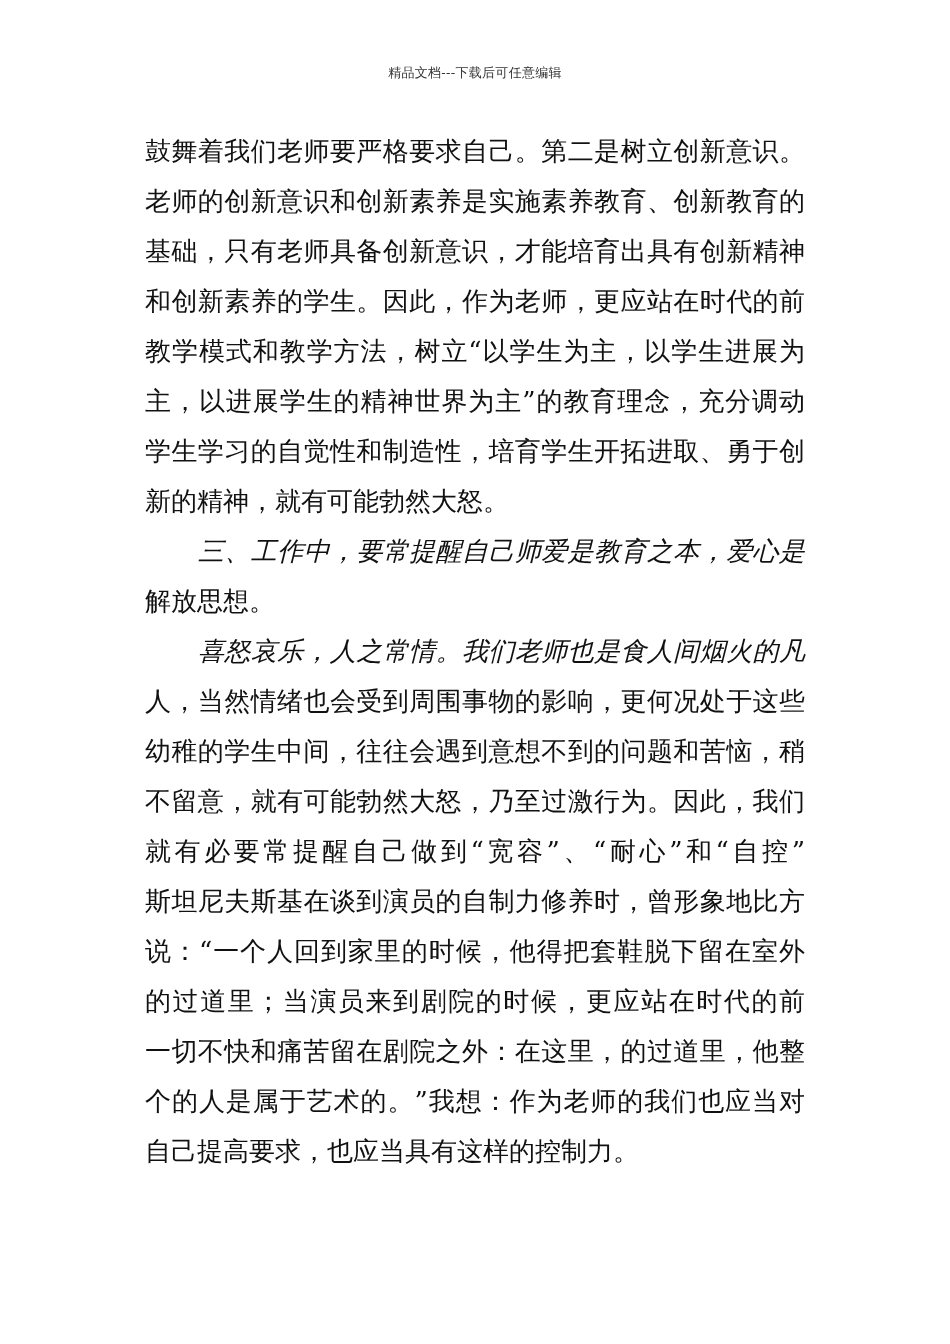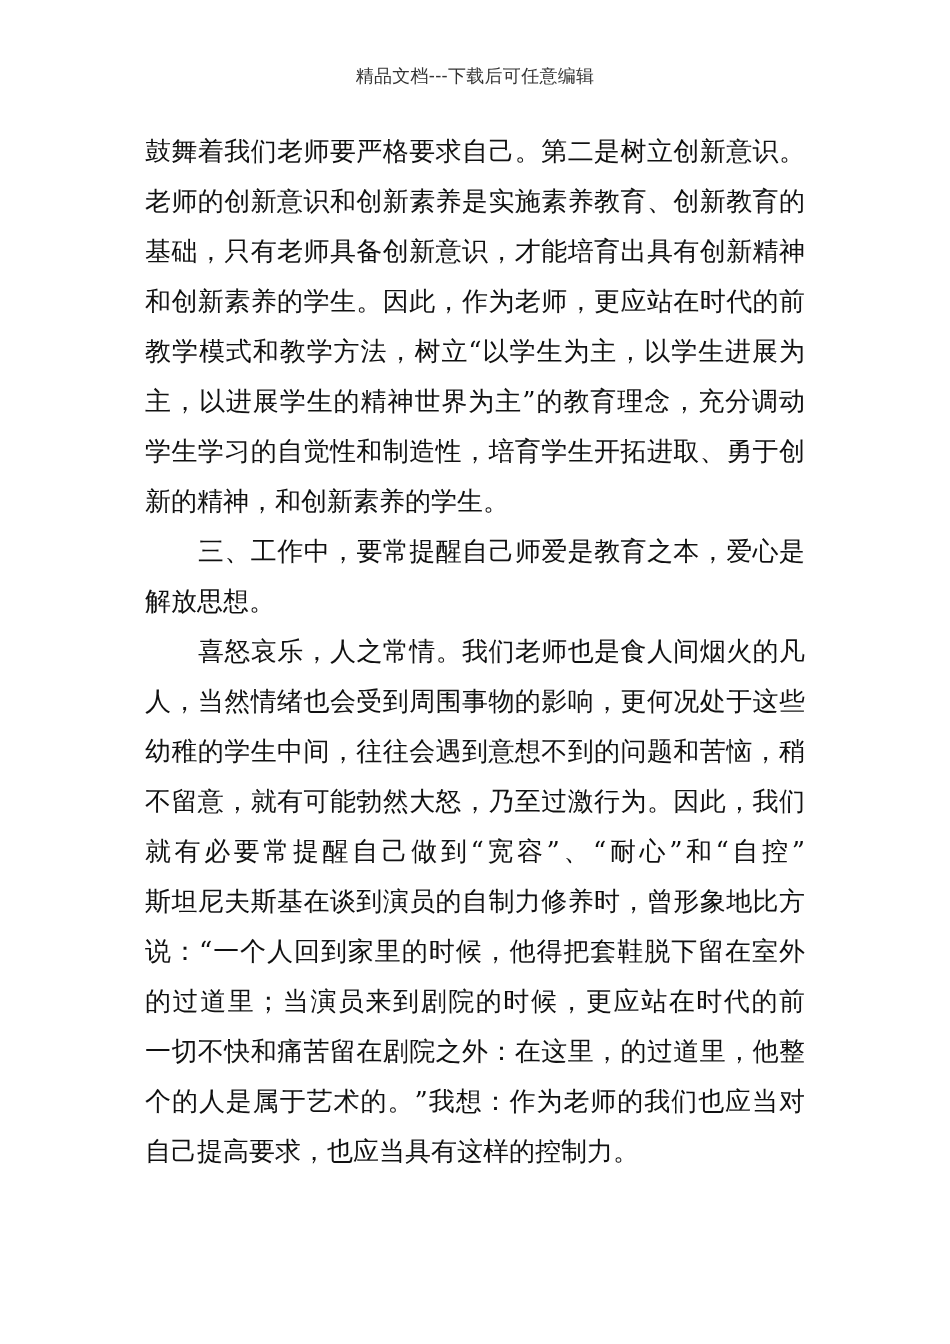--- a/index.html
+++ b/index.html
@@ -14,21 +14,21 @@
       overflow: hidden;
       font-family: "DejaVu Serif", "Liberation Serif", serif;
       color: #111111;
     }
     .header {
       position: absolute;
       top: 64px;
       left: 0;
       width: 950px;
       text-align: center;
-      font-size: 18px;
+      font-size: 13px;
       color: #333333;
       letter-spacing: 0.3px;
     }
     .content {
       position: absolute;
       top: 126px;
       left: 145px;
       width: 660px;
     }
     .line {
@@ -38,36 +38,37 @@
       white-space: nowrap;
       text-align: justify;
       text-align-last: justify;
       letter-spacing: 0px;
     }
     .line.last {
       text-align-last: left;
     }
     .line.indent {
       padding-left: 53px;
+      font-style: italic;
     }
   </style>
 </head>
 <body>
 
 <div class="header">精品文档---下载后可任意编辑</div>
 
 <div class="content">
   <div class="line">鼓舞着我们老师要严格要求自己。第二是树立创新意识。</div>
   <div class="line">老师的创新意识和创新素养是实施素养教育、创新教育的</div>
   <div class="line">基础，只有老师具备创新意识，才能培育出具有创新精神</div>
   <div class="line">和创新素养的学生。因此，作为老师，更应站在时代的前</div>
   <div class="line">教学模式和教学方法，树立“以学生为主，以学生进展为</div>
   <div class="line">主，以进展学生的精神世界为主”的教育理念，充分调动</div>
   <div class="line">学生学习的自觉性和制造性，培育学生开拓进取、勇于创</div>
-  <div class="line last">新的精神，和创新素养的学生。</div>
+  <div class="line last">新的精神，就有可能勃然大怒。</div>
   <div class="line indent">三、工作中，要常提醒自己师爱是教育之本，爱心是</div>
   <div class="line last">解放思想。</div>
   <div class="line indent">喜怒哀乐，人之常情。我们老师也是食人间烟火的凡</div>
   <div class="line">人，当然情绪也会受到周围事物的影响，更何况处于这些</div>
   <div class="line">幼稚的学生中间，往往会遇到意想不到的问题和苦恼，稍</div>
   <div class="line">不留意，就有可能勃然大怒，乃至过激行为。因此，我们</div>
   <div class="line">就有必要常提醒自己做到“宽容”、“耐心”和“自控”</div>
   <div class="line">斯坦尼夫斯基在谈到演员的自制力修养时，曾形象地比方</div>
   <div class="line">说：“一个人回到家里的时候，他得把套鞋脱下留在室外</div>
   <div class="line">的过道里；当演员来到剧院的时候，更应站在时代的前</div>

